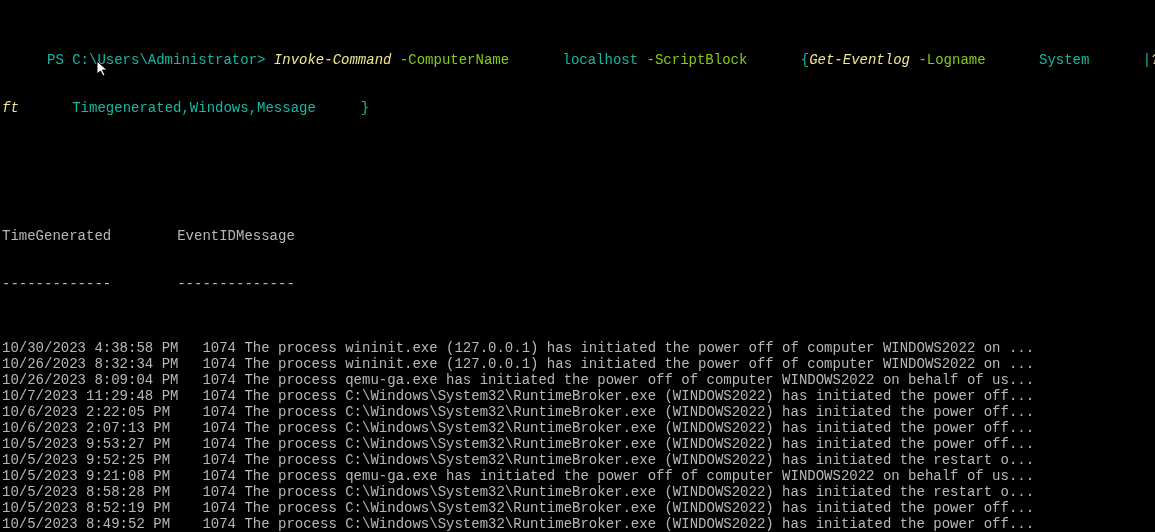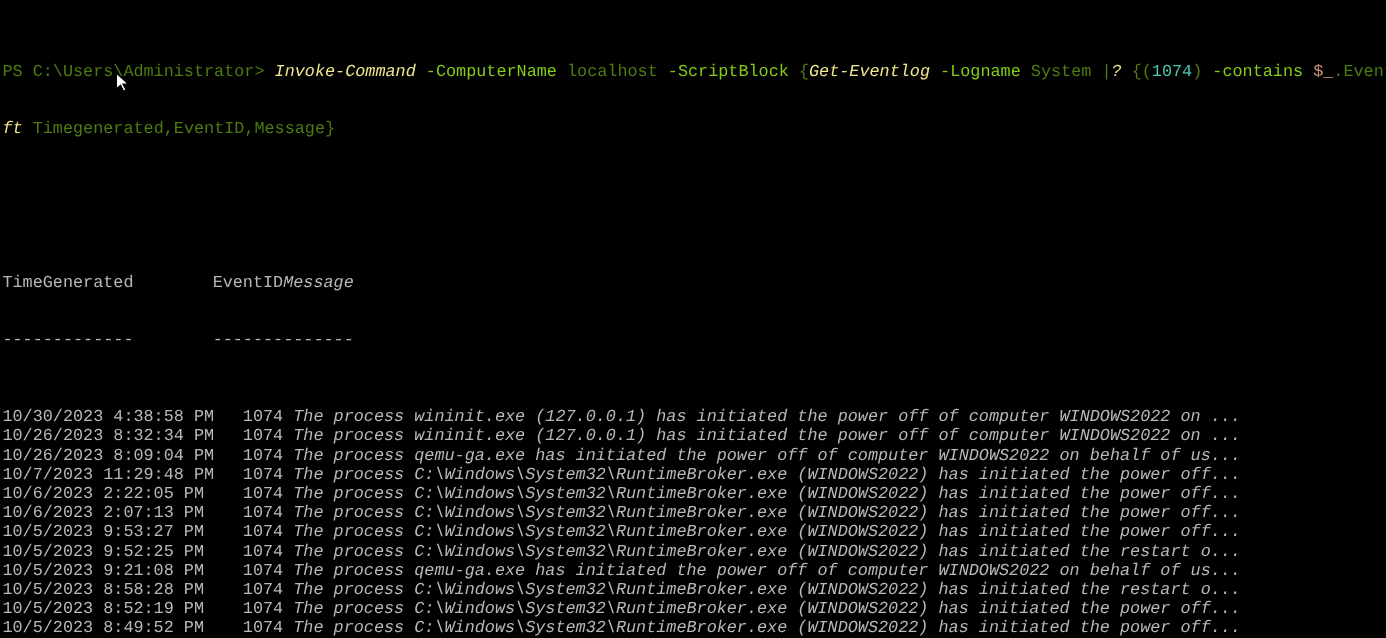--- a/index.html
+++ b/index.html
@@ -14,44 +14,44 @@
     height: 532px;
     overflow: hidden;
   }
   .terminal {
     padding: 4px 2px;
     white-space: pre;
   }
   .dim { color: #b8b8b8; }
   .gray { color: #84cc16; }
   .cmd-yellow { color: #f0e68c; font-style: italic; }
-  .cmd-white { color: #4d7c0f; }
+  .cmd-white { color: #14b8a6; margin-left: 45px; }
   .cmd-teal { color: #4ec9b0; }
   .cmd-orange { color: #ce9178; }
   .row {
     display: flex;
     flex-direction: row;
   }
   .ts { display:inline-block; width: 170px; }
   .eid { display:inline-block; width: 64px; text-align:right; padding-right:0; }
-  .msg { display:inline-block;font-style:italic; }
+  .msg { display:inline-block; }
   .spacer { height: 16px; }
   .mouse-cursor {
     position: absolute;
     left: 96px; top: 60px;
     pointer-events:none;
   }
 </style>
 </head>
 <body>
 
 <div class="terminal">
 
   <div><span class="cmd-white">PS C:\Users\Administrator&gt; </span><span class="cmd-yellow">Invoke-Command</span><span class="gray"> -ComputerName </span><span class="cmd-white">localhost</span><span class="gray"> -ScriptBlock </span><span class="cmd-white">{</span><span class="cmd-yellow">Get-Eventlog</span><span class="gray"> -Logname </span><span class="cmd-white">System </span><span class="cmd-white">|</span><span class="cmd-yellow">? </span><span class="cmd-white">{</span><span class="cmd-white">(</span><span class="cmd-teal">1074</span><span class="cmd-white">)</span><span class="gray"> -contains </span><span class="cmd-orange">$_</span><span class="cmd-white">.EventID</span></div>
-  <div><span class="cmd-yellow">ft </span><span class="cmd-white">Timegenerated,EventID,Message</span><span class="cmd-white">}</span></div>
+  <div><span class="cmd-yellow">ft </span><span class="cmd-white">Timegenerated,Windows,Message</span><span class="cmd-white">}</span></div>
 
   <div class="spacer"></div>
 
   <div class="row">
     <span class="ts dim">TimeGenerated</span>
     <span class="eid dim">EventID</span>
     <span class="msg dim">Message</span>
   </div>
   <div class="row">
     <span class="ts dim">-------------</span>

